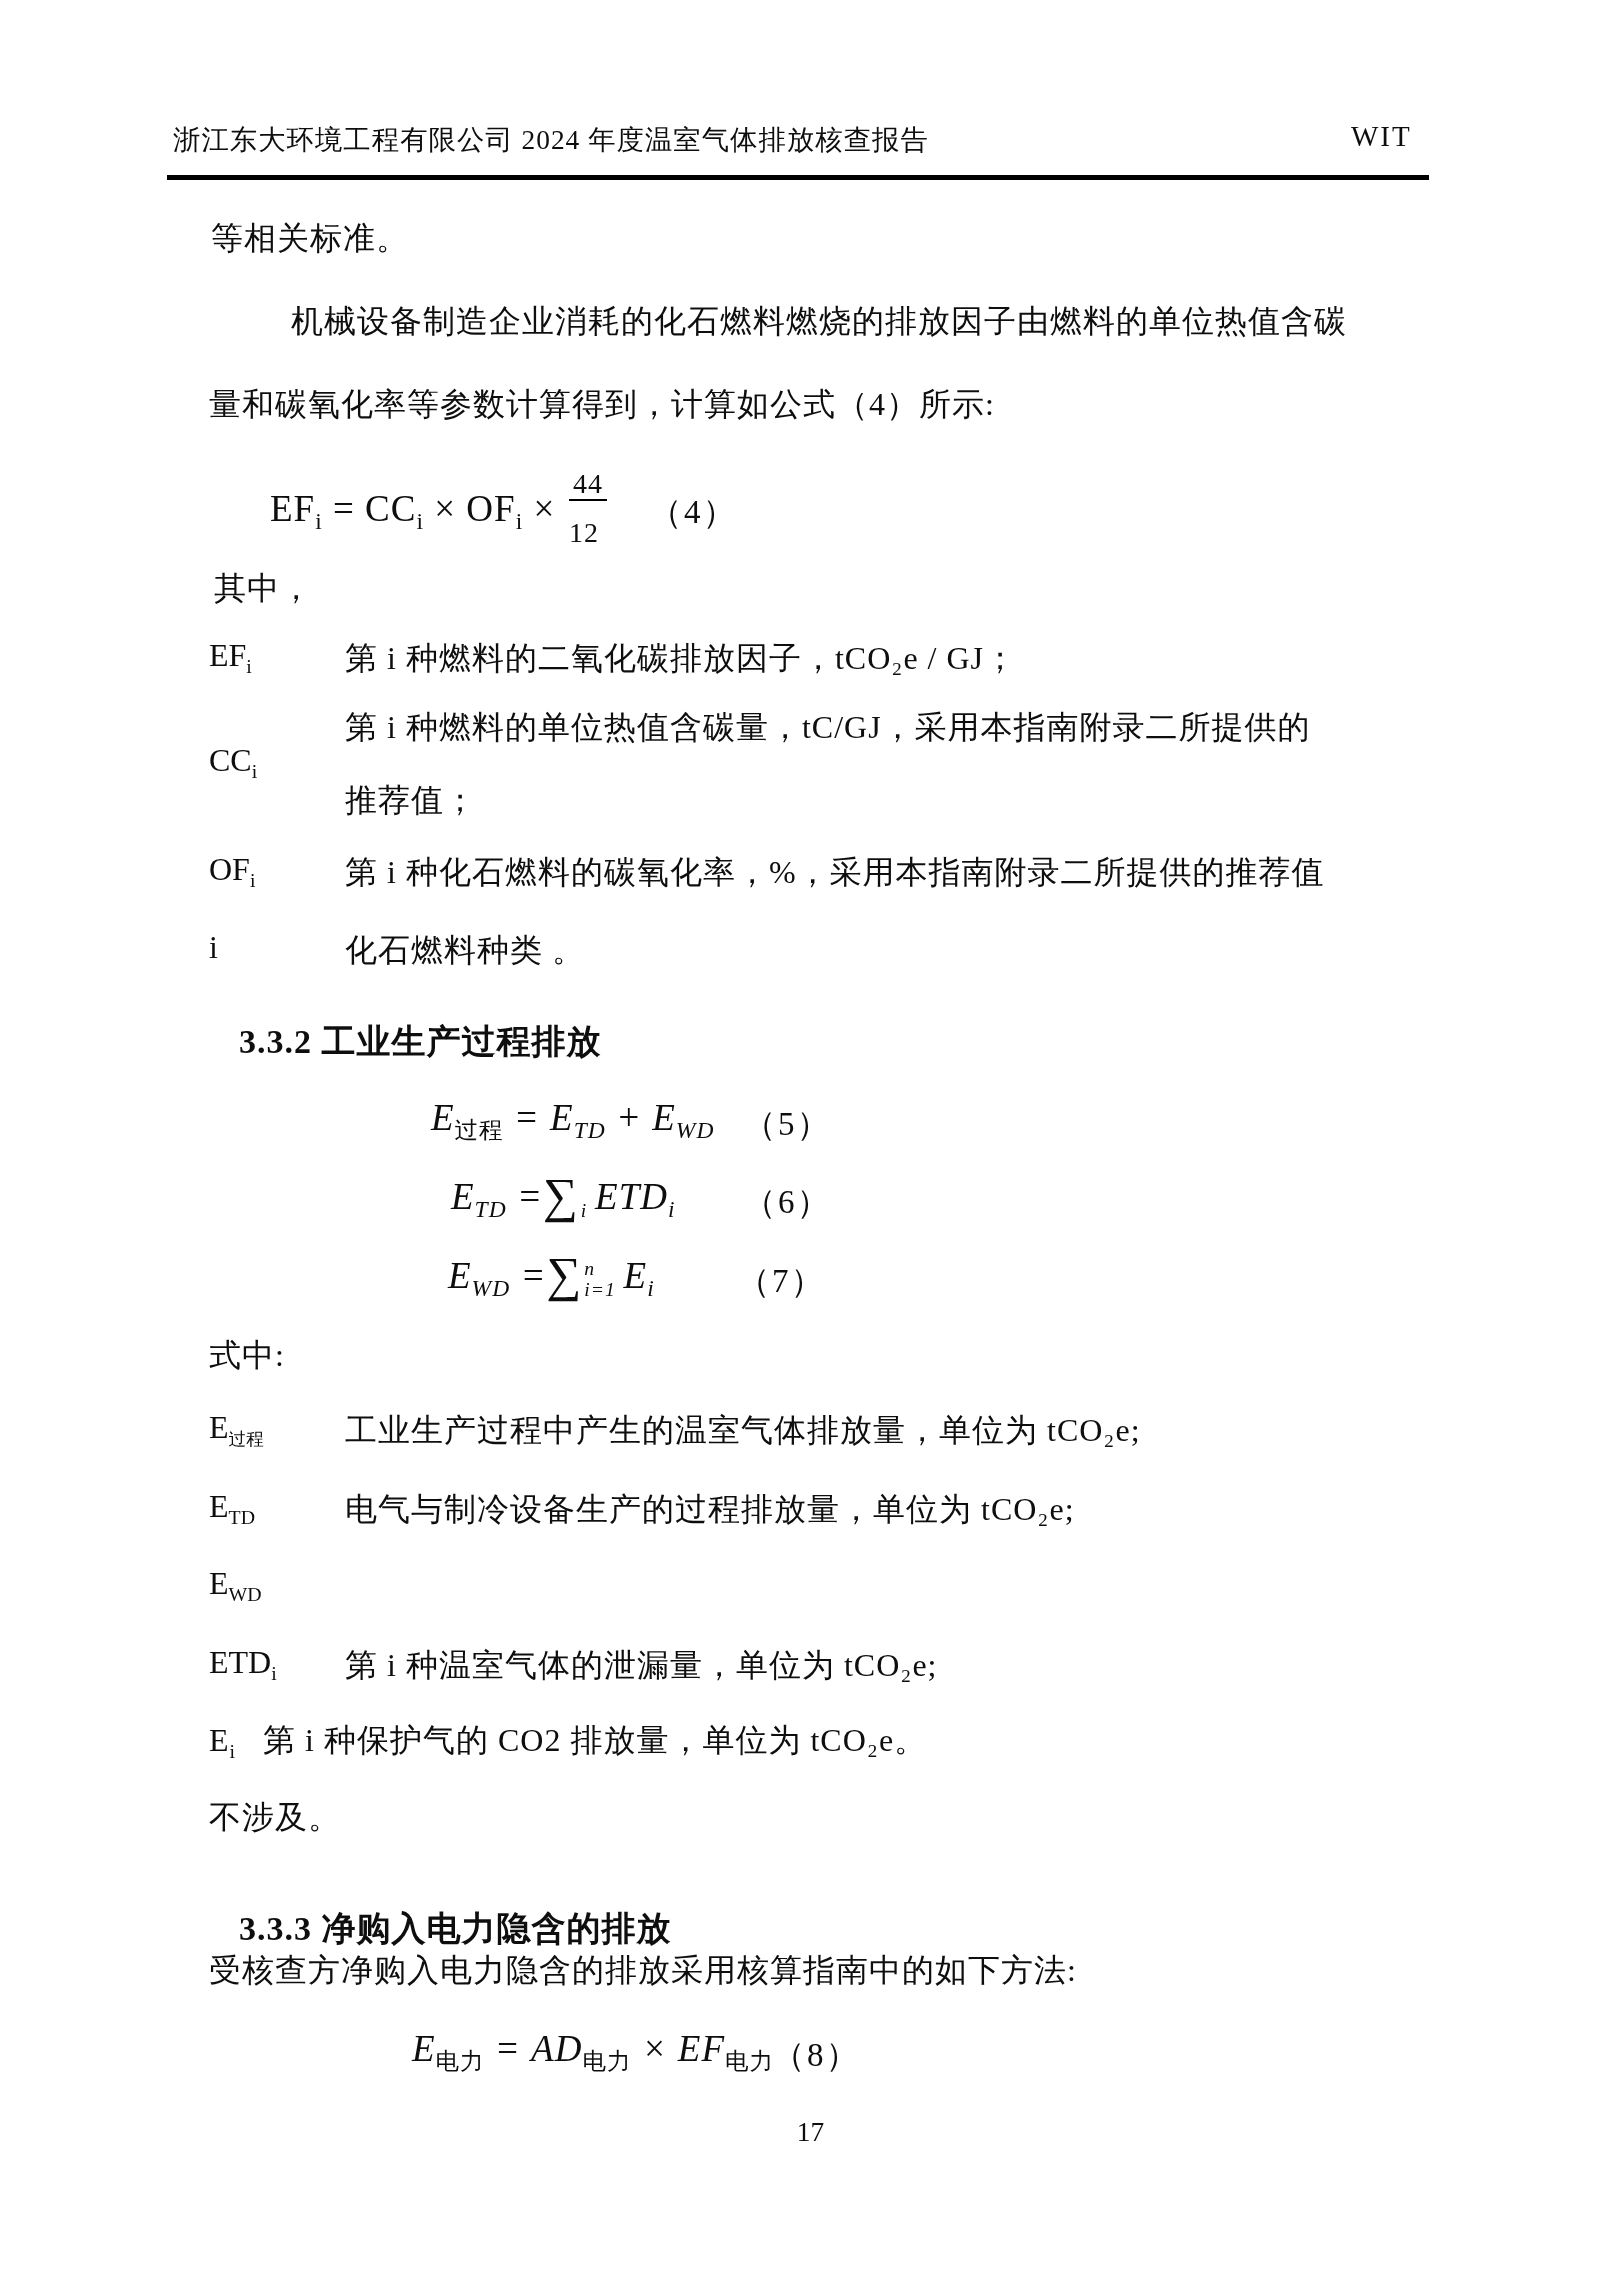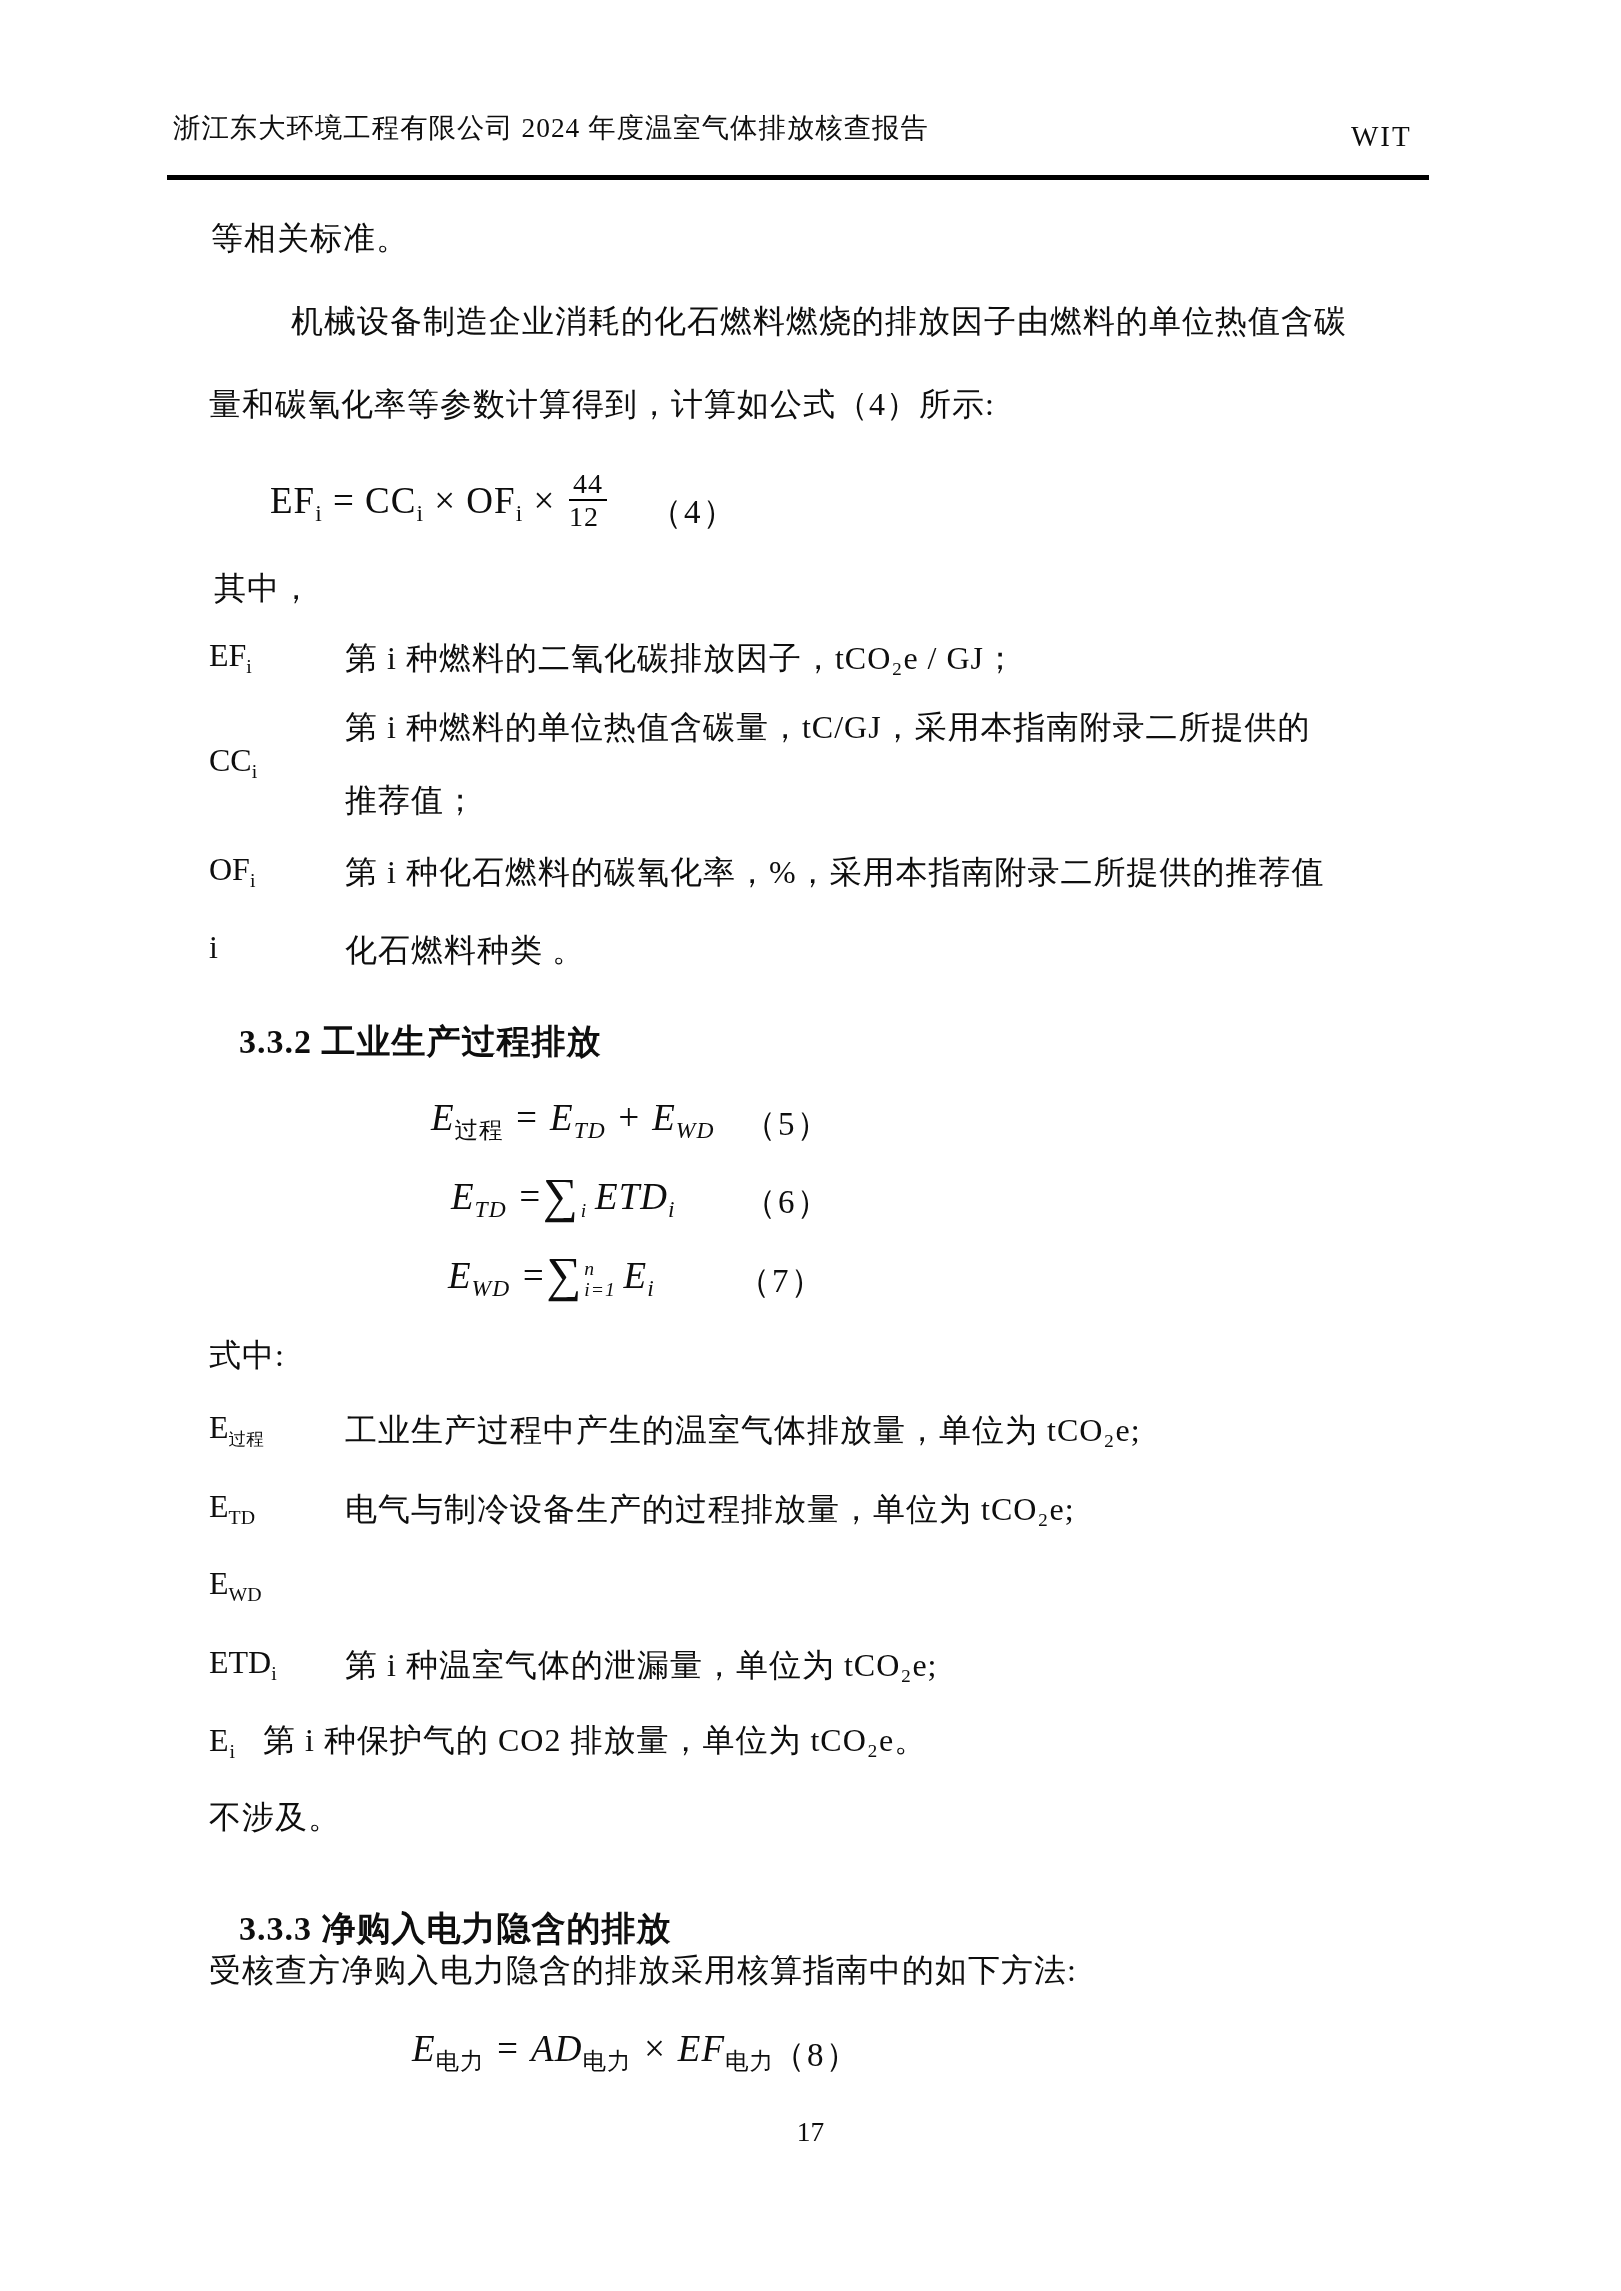--- a/index.html
+++ b/index.html
@@ -3,39 +3,39 @@
 <meta charset="utf-8">
 <style>
   html,body{margin:0;padding:0;}
   body{
     width:1621px;height:2292px;background:#ffffff;color:#0e0e0e;
     font-family:"Liberation Serif","DejaVu Serif",serif;
     position:relative;overflow:hidden;
   }
   .abs{position:absolute;white-space:nowrap;}
   
-  .hdr-title{top:110px;left:173px;font-size:27.4px;letter-spacing:1px;text-align:right;}
+  .hdr-title{top:122px;left:173px;font-size:27.4px;letter-spacing:1px;text-align:right;}
   .hdr-brand{top:120px;left:1351px;font-size:29px;letter-spacing:2px;}
   .hdr-rule{position:absolute;top:175px;left:167px;width:1262px;height:4.9px;background:#000;}
   
   .body-line{font-size:32px;letter-spacing:1px;line-height:1.25;}
   .heading{font-size:34px;font-weight:bold;letter-spacing:1px;margin-left:30px;}
   
   .def-row{display:flex;align-items:flex-start;}
   .def-term{display:inline-block;width:136px;flex:0 0 136px;font-size:32px;}
   .def-desc{font-size:32px;letter-spacing:1px;}
   sub{font-size:0.62em;line-height:0;}
   .sub-cjk{font-size:0.55em;font-style:normal;}
   
   .formula{font-size:37px;font-style:italic;letter-spacing:1px;display:flex;align-items:center;}
   .formula.upright{font-style:normal;}
   .formula sub{font-size:23.5px;}
   .frac{display:inline-block;text-align:center;font-size:28px;line-height:1.05;vertical-align:middle;margin-left:5.9px;font-style:normal;}
   .frac .num{display:block;border-bottom:2.9px solid #000;padding:0 3.9px 1px 3.9px;margin-left:8px;}
-  .frac .den{display:block;padding-top:1px;}
+  .frac .den{display:block;padding-top:17px;}
   .sigma{font-size:49px;font-style:normal;line-height:0.9;}
   .sigma-stack{display:inline-flex;flex-direction:column;justify-content:center;font-size:19.6px;line-height:1.1;margin:0 7.8px 0 2px;vertical-align:middle;transform:translateY(3.9px);}
   .eq-label{font-size:33px;font-style:normal;letter-spacing:2px;}
   .pagenum{top:2117px;left:0;width:100%;text-align:center;font-size:27.4px;white-space:normal;}
 </style>
 </head>
 <body>
 
 <div>
 

